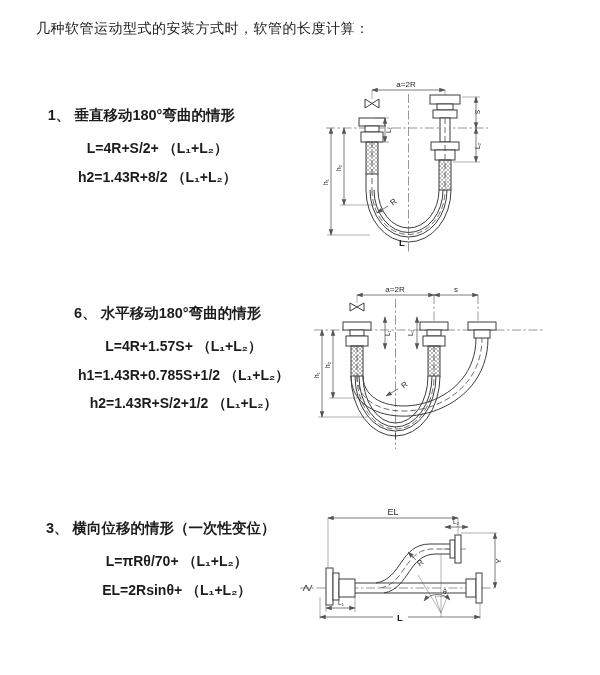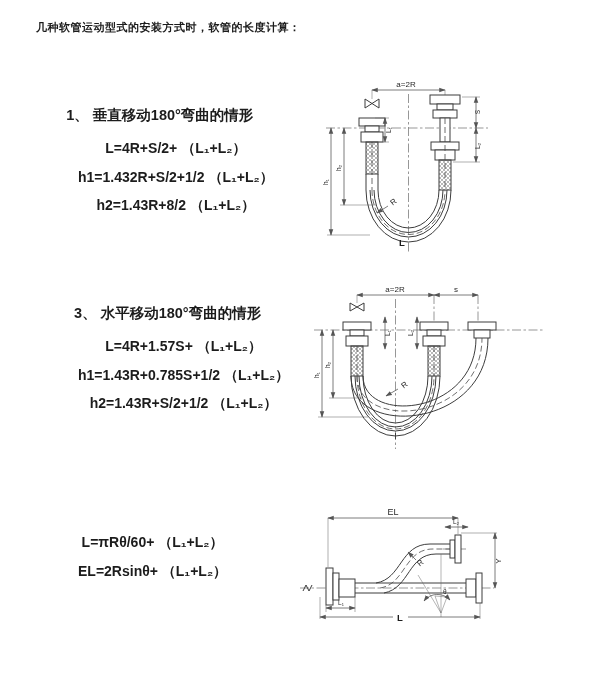--- a/index.html
+++ b/index.html
@@ -1,21 +1,21 @@
 <!DOCTYPE html>
 <html><head>
 <meta charset="utf-8">
 <style>
   html,body{margin:0;padding:0;}
   body{
     width:600px;height:675px;background:#ffffff;position:relative;
     font-family:"Liberation Sans","DejaVu Sans",sans-serif;color:#1c1c1c;overflow:hidden;
   }
   .page-title{
-    position:absolute;left:36px;top:20px;font-size:11px;font-weight:bold;
+    position:absolute;left:36px;top:20px;font-size:14px;font-weight:normal;
     letter-spacing:0.5px;white-space:nowrap;
   }
   .section{position:absolute;text-align:center;}
   #sec1{left:46px;top:106px;}
   #sec2{left:46px;top:304px;}
   #sec3{left:46px;top:519px;}
   .heading{font-size:14.5px;font-weight:bold;white-space:nowrap;}
   .formulas{margin:9px 0 0 32px;font-size:14px;font-weight:bold;}
   .formula-line{line-height:28.5px;white-space:nowrap;}
   svg{position:absolute;overflow:visible;}
@@ -36,37 +36,37 @@
 </style>
 </head>
 <body>
 
 <div class="page-title">几种软管运动型式的安装方式时，软管的长度计算：</div>
 
 <div class="section" id="sec1">
   <div class="heading">1、 垂直移动180°弯曲的情形</div>
   <div class="formulas">
     <div class="formula-line">L=4R+S/2+ （L₁+L₂）</div>
-    <div class="formula-line">h1=1.432R+S/2+1/2 （L₁+L₂）</div>
     <div class="formula-line">h2=1.43R+8/2 （L₁+L₂）</div>
   </div>
 </div>
 
 <div class="section" id="sec2">
-  <div class="heading">3、 水平移动180°弯曲的情形</div>
+  <div class="heading">6、 水平移动180°弯曲的情形</div>
   <div class="formulas">
     <div class="formula-line">L=4R+1.57S+ （L₁+L₂）</div>
     <div class="formula-line">h1=1.43R+0.785S+1/2 （L₁+L₂）</div>
     <div class="formula-line">h2=1.43R+S/2+1/2 （L₁+L₂）</div>
   </div>
 </div>
 
 <div class="section" id="sec3">
+  <div class="heading">3、 横向位移的情形（一次性变位）</div>
   <div class="formulas">
-    <div class="formula-line">L=πRθ/60+ （L₁+L₂）</div>
+    <div class="formula-line">L=πRθ/70+ （L₁+L₂）</div>
     <div class="formula-line">EL=2Rsinθ+ （L₁+L₂）</div>
   </div>
 </div>
 
 <svg id="d1" width="200" height="185" viewBox="0 0 200 185">
   <defs>
     <marker id="a1" viewBox="0 0 10 10" refX="9" refY="5" markerWidth="8" markerHeight="8" orient="auto-start-reverse">
       <path d="M0,1.5 L10,5 L0,8.5 z" fill="#555"></path>
     </marker>
     <pattern id="braid1" width="4" height="4" patternUnits="userSpaceOnUse">

